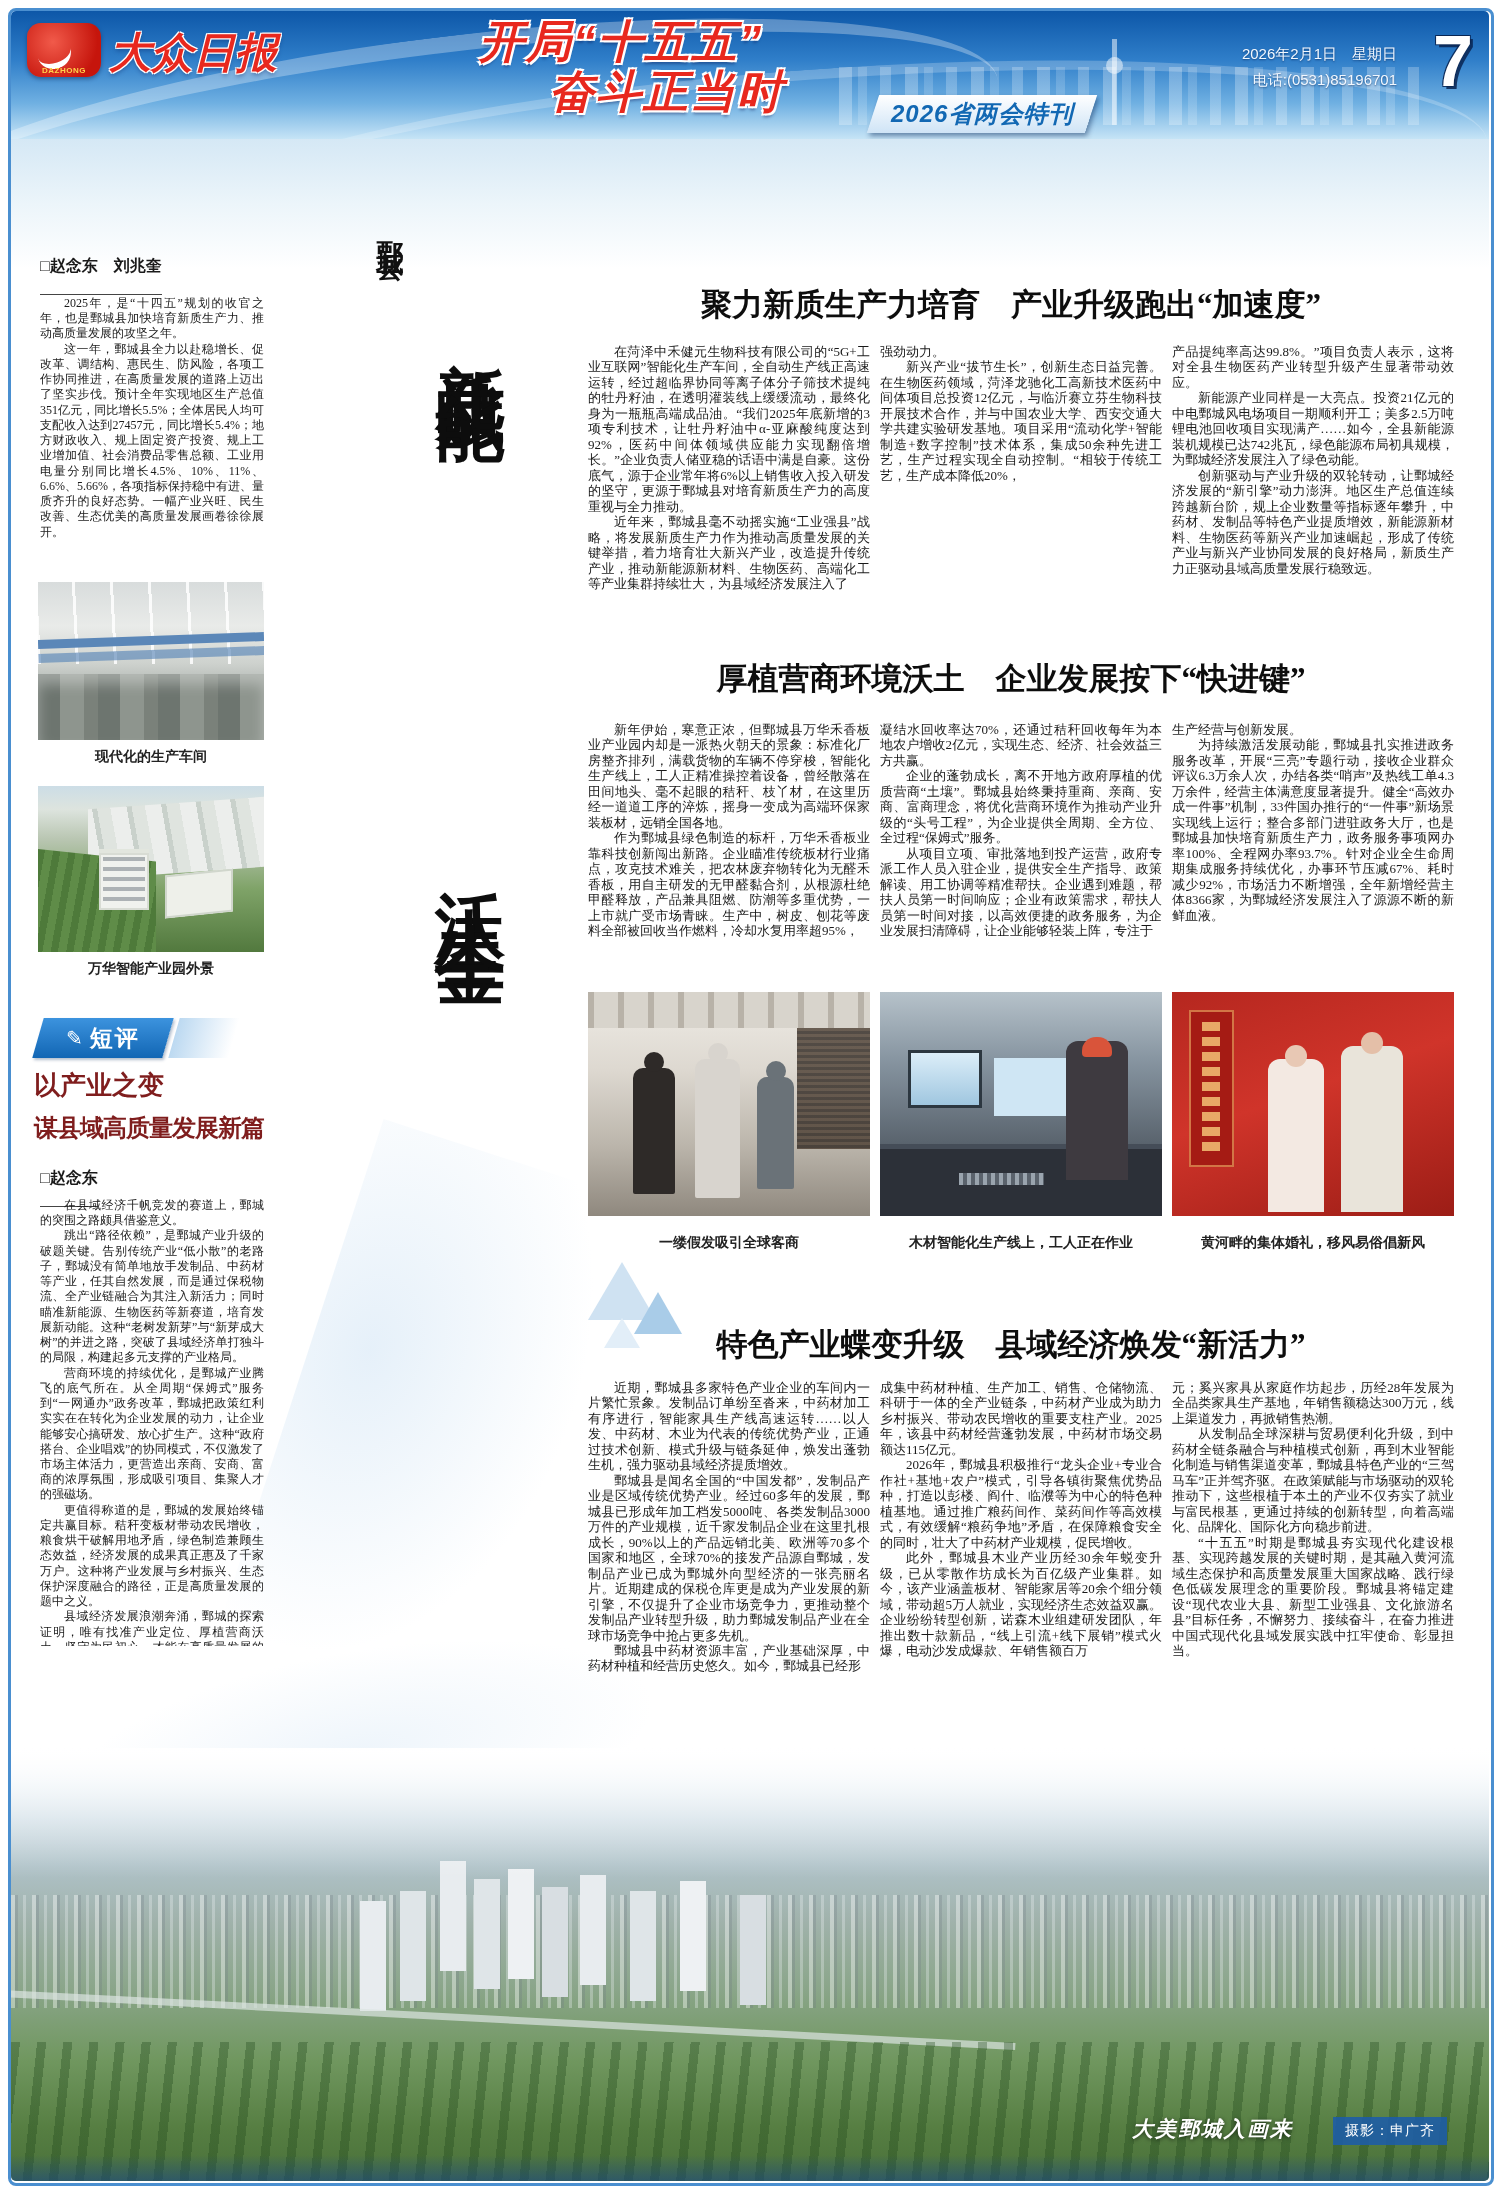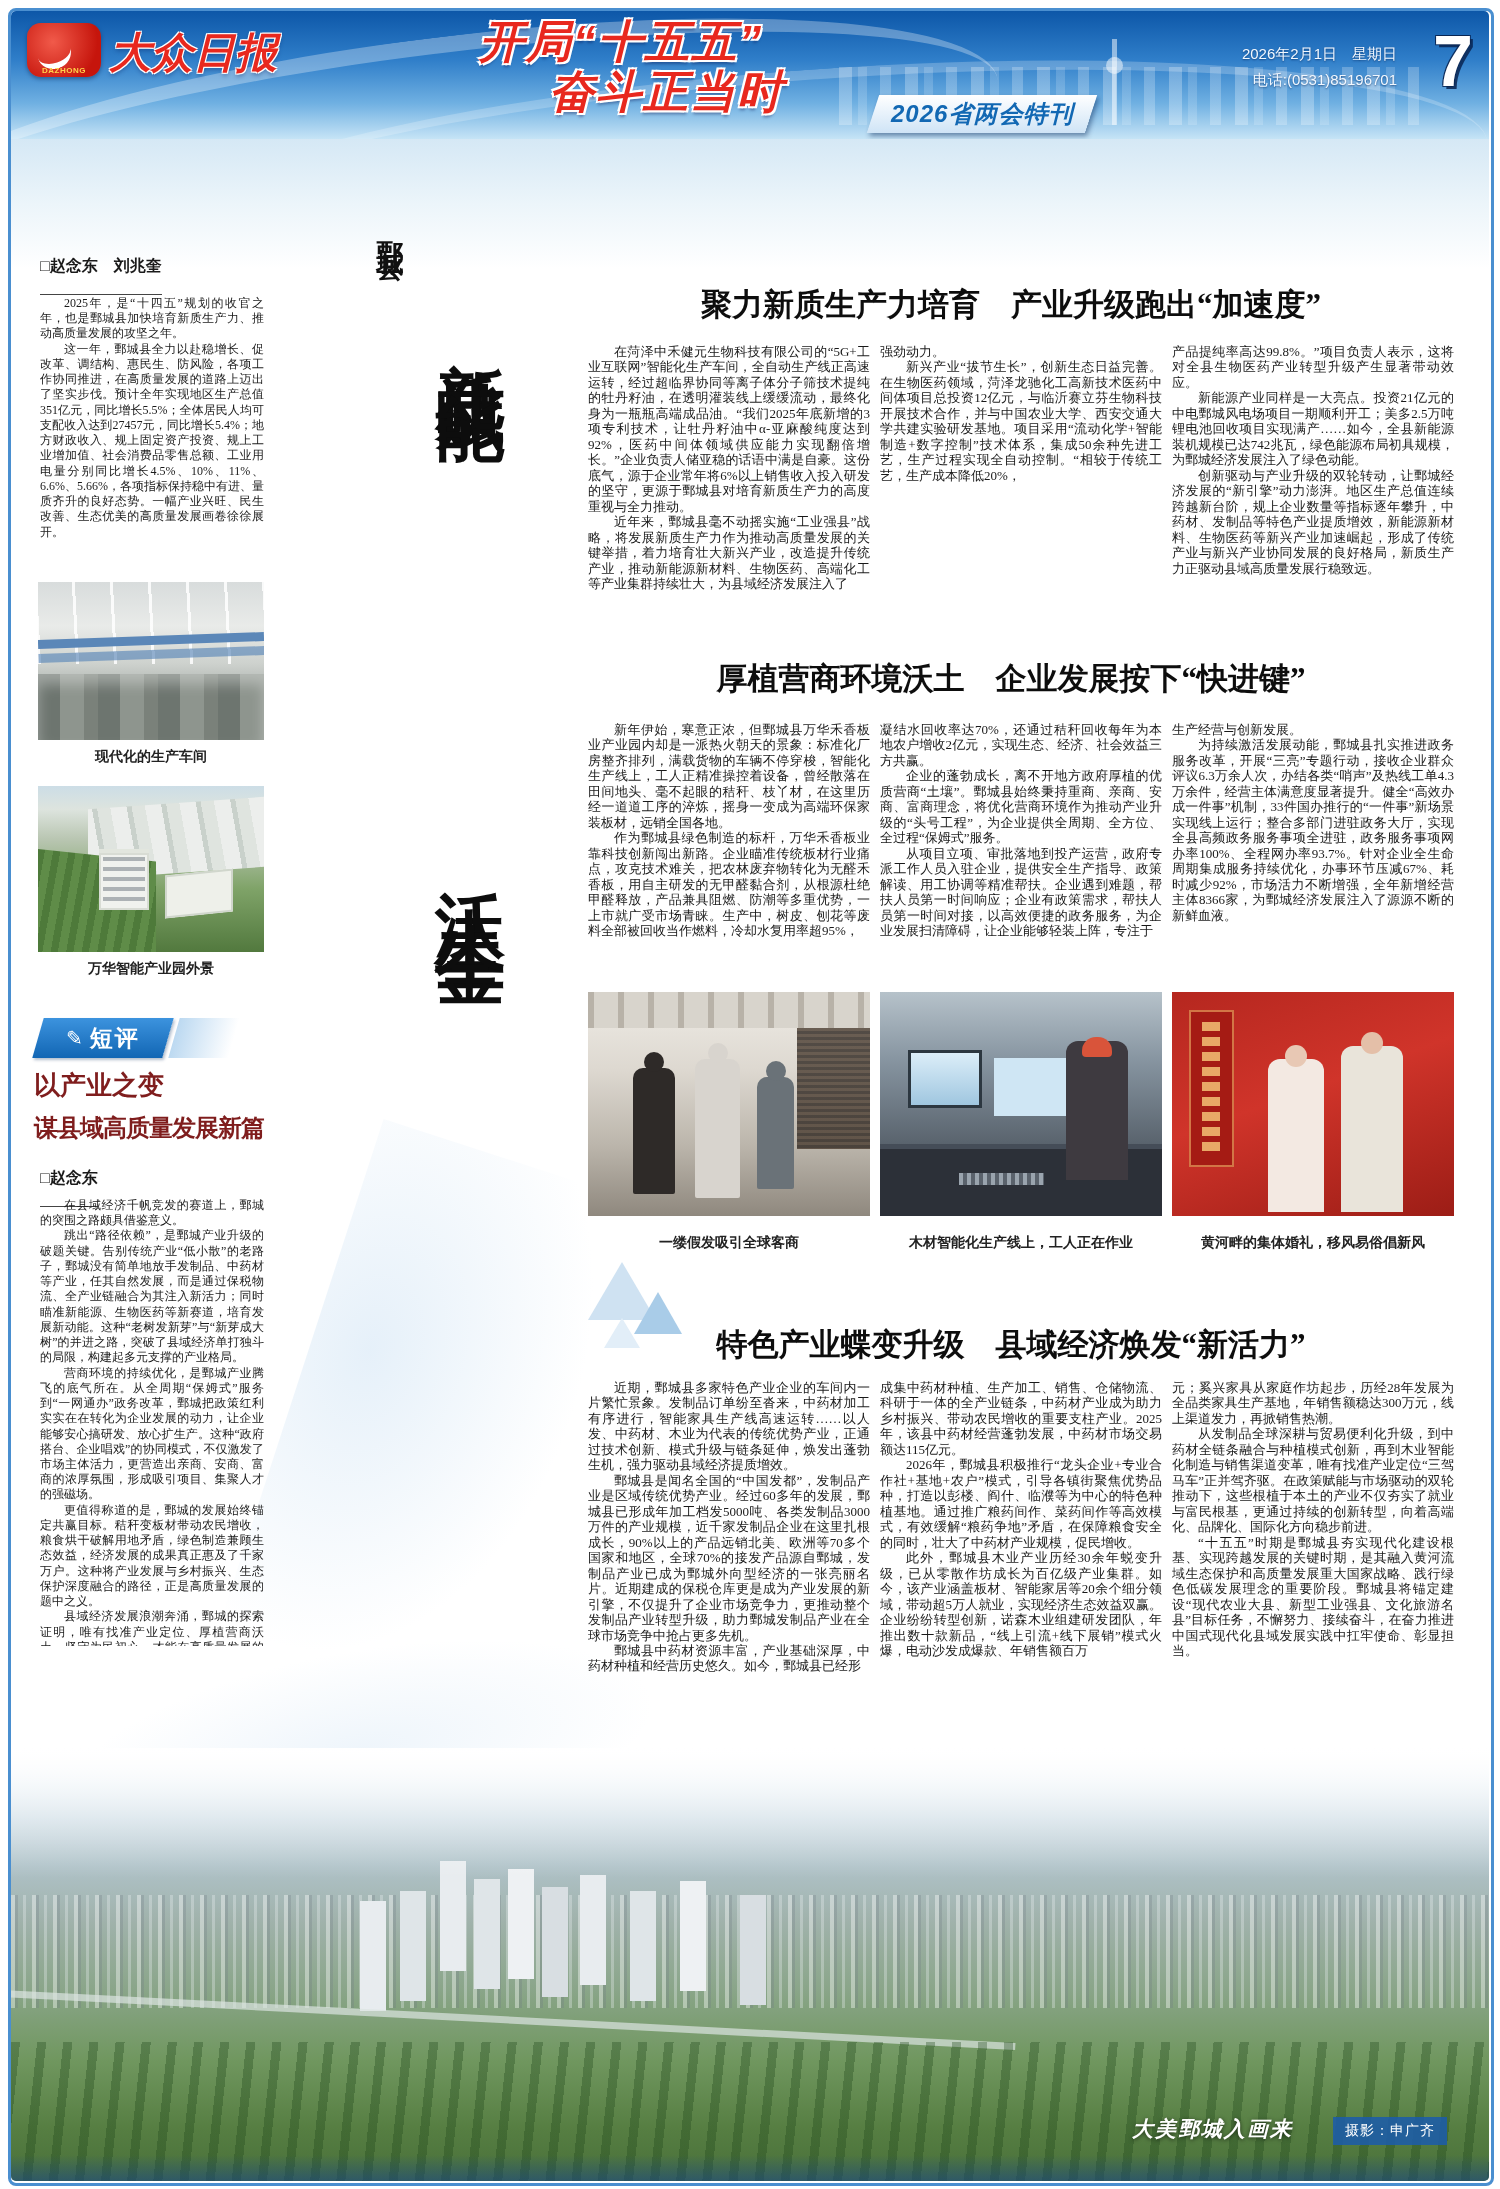--- a/index.html
+++ b/index.html
@@ -273,21 +273,21 @@
       <p class="para">新年伊始，寒意正浓，但鄄城县万华禾香板业产业园内却是一派热火朝天的景象：标准化厂房整齐排列，满载货物的车辆不停穿梭，智能化生产线上，工人正精准操控着设备，曾经散落在田间地头、毫不起眼的秸秆、枝丫材，在这里历经一道道工序的淬炼，摇身一变成为高端环保家装板材，远销全国各地。</p>
       <p class="para">作为鄄城县绿色制造的标杆，万华禾香板业靠科技创新闯出新路。企业瞄准传统板材行业痛点，攻克技术难关，把农林废弃物转化为无醛禾香板，用自主研发的无甲醛黏合剂，从根源杜绝甲醛释放，产品兼具阻燃、防潮等多重优势，一上市就广受市场青睐。生产中，树皮、刨花等废料全部被回收当作燃料，冷却水复用率超95%，</p>
     </div>
   <div class="col c-b r2">
       <p class="para cont">凝结水回收率达70%，还通过秸秆回收每年为本地农户增收2亿元，实现生态、经济、社会效益三方共赢。</p>
       <p class="para">企业的蓬勃成长，离不开地方政府厚植的优质营商“土壤”。鄄城县始终秉持重商、亲商、安商、富商理念，将优化营商环境作为推动产业升级的“头号工程”，为企业提供全周期、全方位、全过程“保姆式”服务。</p>
       <p class="para">从项目立项、审批落地到投产运营，政府专派工作人员入驻企业，提供安全生产指导、政策解读、用工协调等精准帮扶。企业遇到难题，帮扶人员第一时间响应；企业有政策需求，帮扶人员第一时间对接，以高效便捷的政务服务，为企业发展扫清障碍，让企业能够轻装上阵，专注于</p>
     </div>
   <div class="col c-c r2">
       <p class="para cont">生产经营与创新发展。</p>
-      <p class="para">为持续激活发展动能，鄄城县扎实推进政务服务改革，开展“三亮”专题行动，接收企业群众评议6.3万余人次，办结各类“哨声”及热线工单4.3万余件，经营主体满意度显著提升。健全“高效办成一件事”机制，33件国办推行的“一件事”新场景实现线上运行；整合多部门进驻政务大厅，实现全县高频政务服务事项全进驻，政务服务事项网办率100%、全程网办率93.7%。针对企业全生命周期集成服务持续优化，办事环节压减67%、耗时减少92%，市场活力不断增强，全年新增经营主体8366家，为鄄城经济发展注入了源源不断的新鲜血液。</p>
+      <p class="para">为持续激活发展动能，鄄城县扎实推进政务服务改革，开展“三亮”专题行动，接收企业群众评议6.3万余人次，办结各类“哨声”及热线工单4.3万余件，经营主体满意度显著提升。健全“高效办成一件事”机制，33件国办推行的“一件事”新场景实现线上运行；整合多部门进驻政务大厅，也是鄄城县加快培育新质生产力，政务服务事项网办率100%、全程网办率93.7%。针对企业全生命周期集成服务持续优化，办事环节压减67%、耗时减少92%，市场活力不断增强，全年新增经营主体8366家，为鄄城经济发展注入了源源不断的新鲜血液。</p>
     </div>
 
   <div class="photo ph-e abs strip-photo" style="left:588px;">
     <div class="ph-e-truss"></div>
     <div class="ph-e-hair"></div>
     <div class="fig fig1"></div>
     <div class="fig fig2"></div>
     <div class="fig fig3"></div>
   </div>
   <div class="photo ph-w abs strip-photo" style="left:880px;">
@@ -315,21 +315,21 @@
       <p class="para">鄄城县是闻名全国的“中国发都”，发制品产业是区域传统优势产业。经过60多年的发展，鄄城县已形成年加工档发5000吨、各类发制品3000万件的产业规模，近千家发制品企业在这里扎根成长，90%以上的产品远销北美、欧洲等70多个国家和地区，全球70%的接发产品源自鄄城，发制品产业已成为鄄城外向型经济的一张亮丽名片。近期建成的保税仓库更是成为产业发展的新引擎，不仅提升了企业市场竞争力，更推动整个发制品产业转型升级，助力鄄城发制品产业在全球市场竞争中抢占更多先机。</p>
       <p class="para">鄄城县中药材资源丰富，产业基础深厚，中药材种植和经营历史悠久。如今，鄄城县已经形</p>
     </div>
   <div class="col c-b r3">
       <p class="para cont">成集中药材种植、生产加工、销售、仓储物流、科研于一体的全产业链条，中药材产业成为助力乡村振兴、带动农民增收的重要支柱产业。2025年，该县中药材经营蓬勃发展，中药材市场交易额达115亿元。</p>
       <p class="para">2026年，鄄城县积极推行“龙头企业+专业合作社+基地+农户”模式，引导各镇街聚焦优势品种，打造以彭楼、阎什、临濮等为中心的特色种植基地。通过推广粮药间作、菜药间作等高效模式，有效缓解“粮药争地”矛盾，在保障粮食安全的同时，壮大了中药材产业规模，促民增收。</p>
       <p class="para">此外，鄄城县木业产业历经30余年蜕变升级，已从零散作坊成长为百亿级产业集群。如今，该产业涵盖板材、智能家居等20余个细分领域，带动超5万人就业，实现经济生态效益双赢。企业纷纷转型创新，诺森木业组建研发团队，年推出数十款新品，“线上引流+线下展销”模式火爆，电动沙发成爆款、年销售额百万</p>
     </div>
   <div class="col c-c r3">
       <p class="para cont">元；奚兴家具从家庭作坊起步，历经28年发展为全品类家具生产基地，年销售额稳达300万元，线上渠道发力，再掀销售热潮。</p>
-      <p class="para">从发制品全球深耕与贸易便利化升级，到中药材全链条融合与种植模式创新，再到木业智能化制造与销售渠道变革，唯有找准产业定位“三驾马车”正并驾齐驱。在政策赋能与市场驱动的双轮推动下，这些根植于本土的产业不仅夯实了就业与富民根基，更通过持续的创新转型，向着高端化、品牌化、国际化方向稳步前进。</p>
+      <p class="para">从发制品全球深耕与贸易便利化升级，到中药材全链条融合与种植模式创新，再到木业智能化制造与销售渠道变革，鄄城县特色产业的“三驾马车”正并驾齐驱。在政策赋能与市场驱动的双轮推动下，这些根植于本土的产业不仅夯实了就业与富民根基，更通过持续的创新转型，向着高端化、品牌化、国际化方向稳步前进。</p>
       <p class="para">“十五五”时期是鄄城县夯实现代化建设根基、实现跨越发展的关键时期，是其融入黄河流域生态保护和高质量发展重大国家战略、践行绿色低碳发展理念的重要阶段。鄄城县将锚定建设“现代农业大县、新型工业强县、文化旅游名县”目标任务，不懈努力、接续奋斗，在奋力推进中国式现代化县域发展实践中扛牢使命、彰显担当。</p>
     </div>
 
   <div class="bphoto">
     <div class="bp-band"></div>
     <div class="bp-towers"></div>
     <div class="bp-road"></div>
     <div class="bp-fields"></div>
     <div class="bp-haze"></div>
     <div class="bp-bottom"></div>

